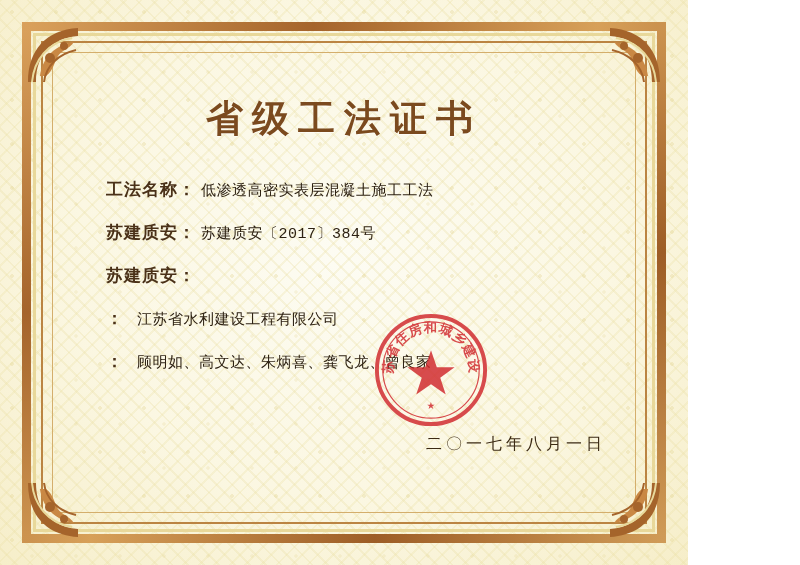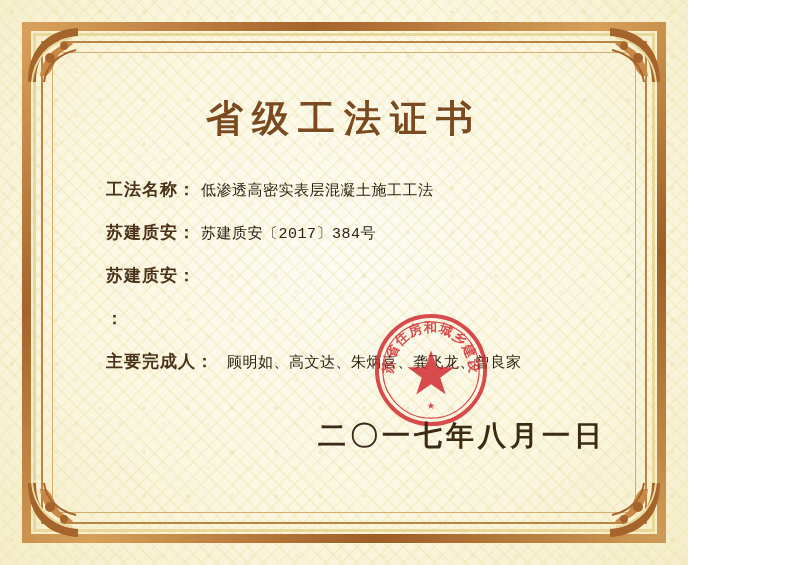--- a/index.html
+++ b/index.html
@@ -147,22 +147,22 @@
     left: 0;
     right: 0;
     bottom: 26px;
     height: 120px;
   }
   #date-line {
     position: absolute;
     right: 12px;
     bottom: 14px;
     font-family: "DejaVu Serif", serif;
-    font-weight: bold;
-    font-size: 28px;
+    font-weight: normal;
+    font-size: 16px;
     letter-spacing: 4px;
     color: #3b2a14;
   }
   #seal {
     position: absolute;
     right: 128px;
     bottom: 40px;
     width: 118px;
     height: 118px;
     opacity: 0.82;
@@ -240,24 +240,24 @@
         <span class="field-value">苏建质安〔2017〕384号</span>
       </div>
 
       <div class="field-row">
         <span class="field-label">苏建质安</span>
         <span class="field-colon">：</span>
       </div>
 
       <div class="field-row">
         <span class="field-colon">：</span>
-      </div>
-
-      <div class="field-row">
-        <span class="field-label">主要完成人</span>
+        <span class="field-value indent-more">江苏省水利建设工程有限公司</span>
+      </div>
+
+      <div class="field-row">
         <span class="field-colon">：</span>
         <span class="field-value indent-more">顾明如、高文达、朱炳喜、龚飞龙、曾良家</span>
       </div>
 
     </div>
 
     <div id="footer">
 
       <div id="seal">
         <svg viewBox="0 0 120 120">

